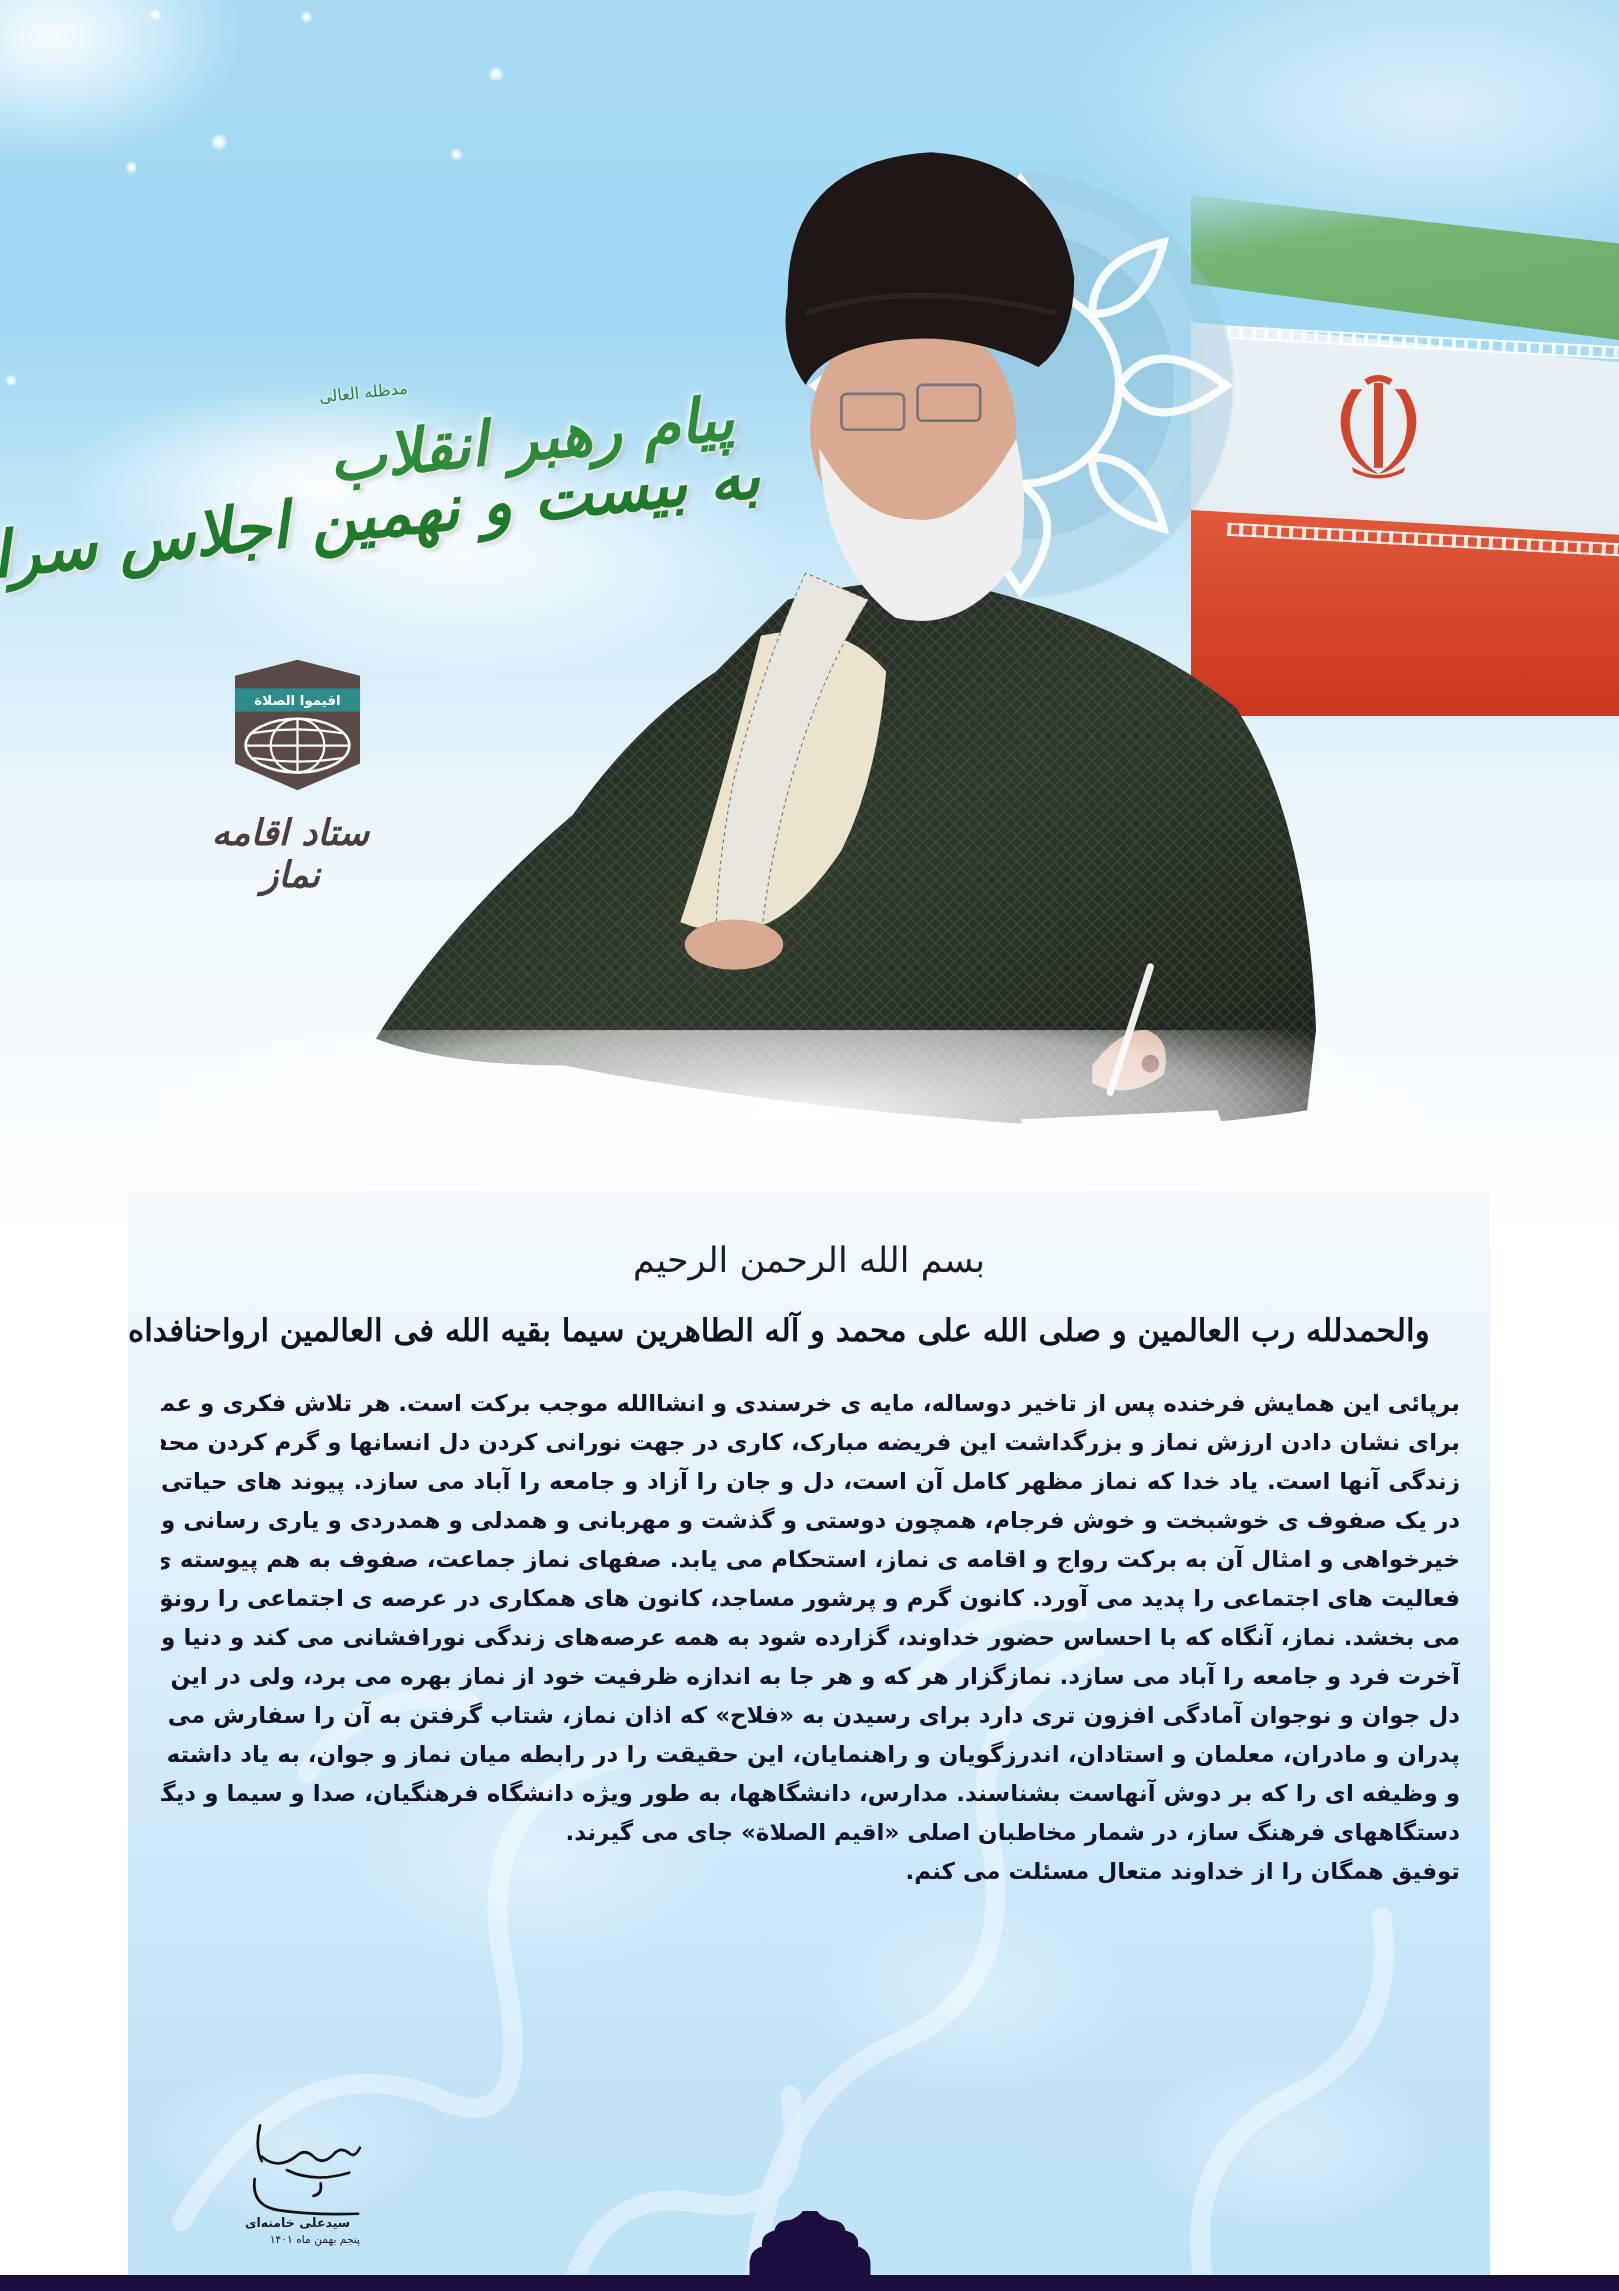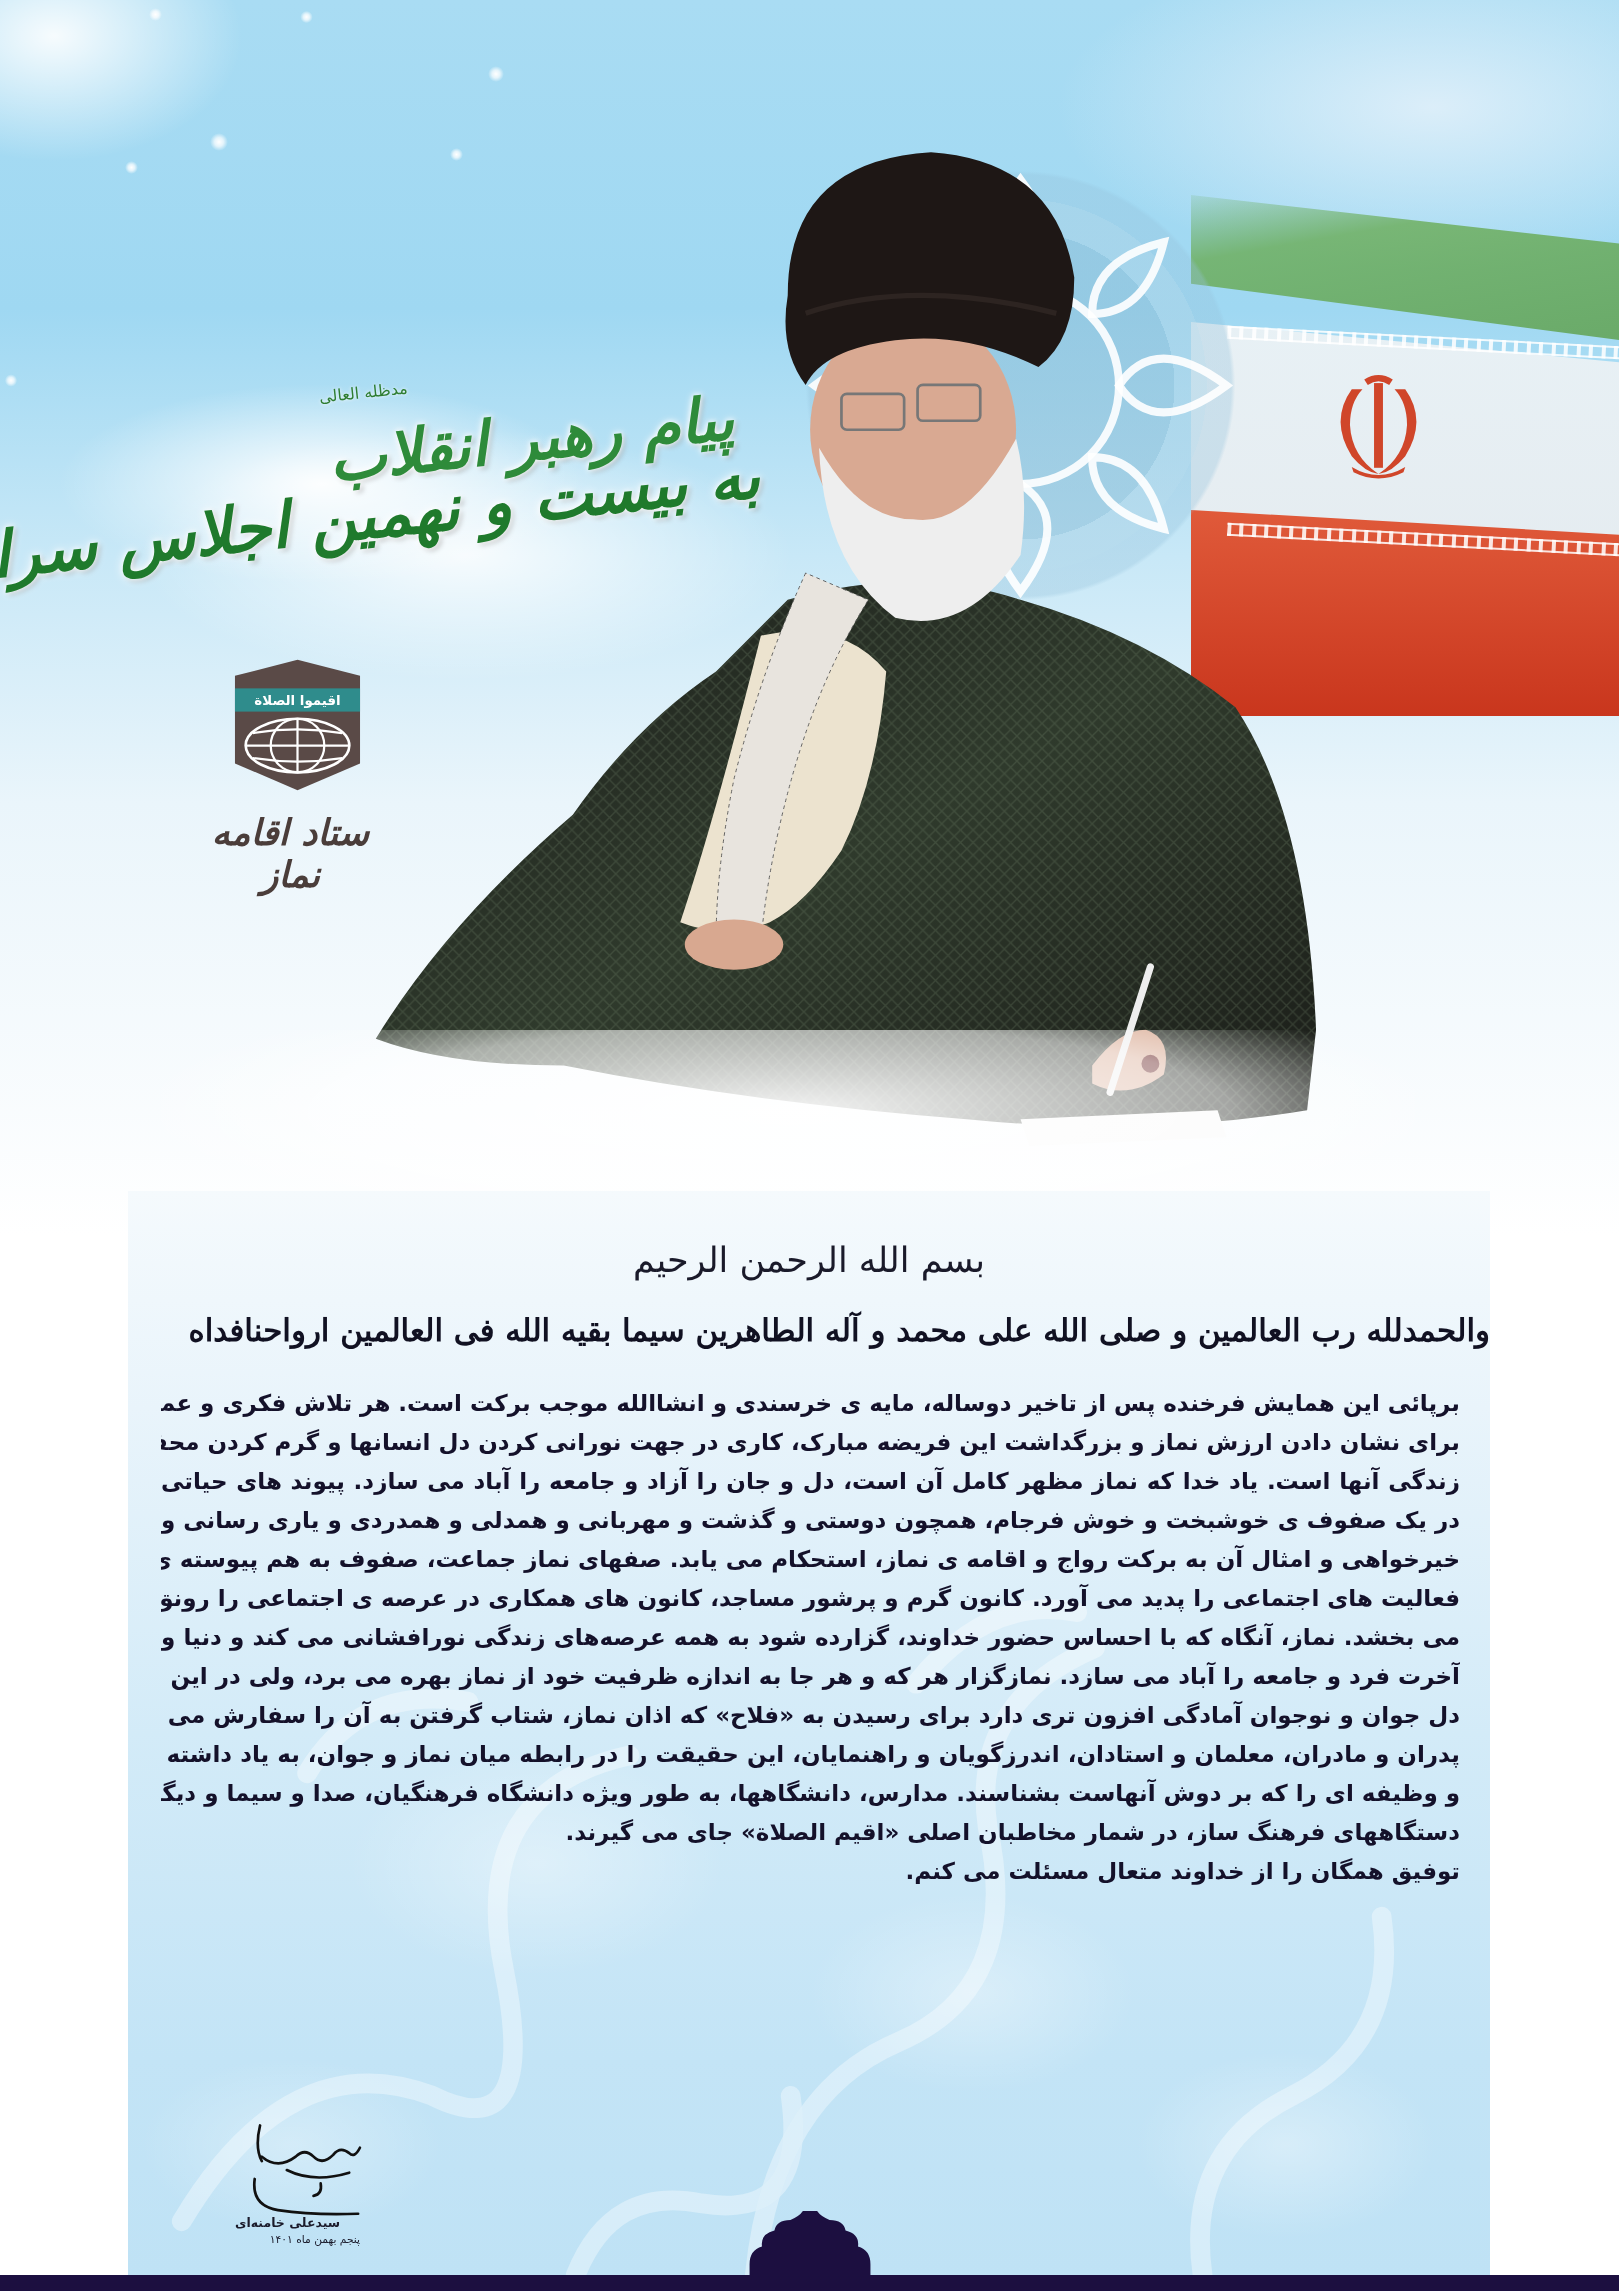--- a/index.html
+++ b/index.html
@@ -63,31 +63,31 @@
       radial-gradient(ellipse 269px 161px at 30% 62%, rgba(255,255,255,0.35), rgba(255,255,255,0) 70%),
       radial-gradient(ellipse 233px 143px at 62% 74%, rgba(255,255,255,0.35), rgba(255,255,255,0) 70%),
       radial-gradient(ellipse 215px 134px at 85% 88%, rgba(255,255,255,0.35), rgba(255,255,255,0) 70%),
       radial-gradient(ellipse 215px 125px at 12% 88%, rgba(255,255,255,0.3), rgba(255,255,255,0) 70%),
       linear-gradient(180deg, #f5fafd 0%, #e9f4fb 20%, #d3ebf8 50%, #c3e4f6 80%, #bfe2f5 100%);
   }
   .panel-pattern { position: absolute; left: 0; top: 224px; width: 100%; height: 860px; opacity: 0.45; }
 
   .bismillah { position: absolute; left: 128px; top: 1240px; width: 1362px; text-align: center; direction: rtl;
     font-family: "DejaVu Serif", serif; font-size: 35px; color: #1a1a2a; }
-  .salutation { position: absolute; left: 128px; top: 1312px; width: 1362px; text-align: right; direction: rtl;
+  .salutation { position: absolute; left: 128px; top: 1312px; width: 1362px; text-align: left; direction: rtl;
     font-family: "DejaVu Serif", serif; font-size: 31px; font-weight: bold; color: #111122; }
 
   .body-text { position: absolute; left: 161px; top: 1384px; width: 1299px; direction: rtl; }
   .body-line { height: 39px; line-height: 39px; font-family: "DejaVu Sans", sans-serif; font-weight: bold; font-size: 23px;
     color: #14112a; text-align: justify; text-align-last: justify; white-space: nowrap; overflow: hidden; }
   .body-line.last { text-align-last: right; }
 
   
   .signature { position: absolute; left: 251px; top: 2121px; width: 134px; height: 107px; }
-  .sig-name { position: absolute; left: 235px; top: 2215px; width: 125px; text-align: left; direction: rtl;
+  .sig-name { position: absolute; left: 235px; top: 2215px; width: 125px; text-align: center; direction: rtl;
     font-family: "DejaVu Sans", sans-serif; font-weight: bold; font-size: 12.5px; color: #1a1a2a; }
   .sig-date { position: absolute; left: 235px; top: 2233px; width: 125px; direction: rtl;
     font-family: "DejaVu Sans", sans-serif; font-size: 10.7px; color: #1a1a2a; }
 
   
   .bottom-bar { position: absolute; left: 0; top: 2275px; width: 1619px; height: 17px; background: #1c0f40; }
   .bottom-dome { position: absolute; left: 749px; top: 2211px; width: 122px; height: 64px; }
 </style>
 </head>
 <body>

